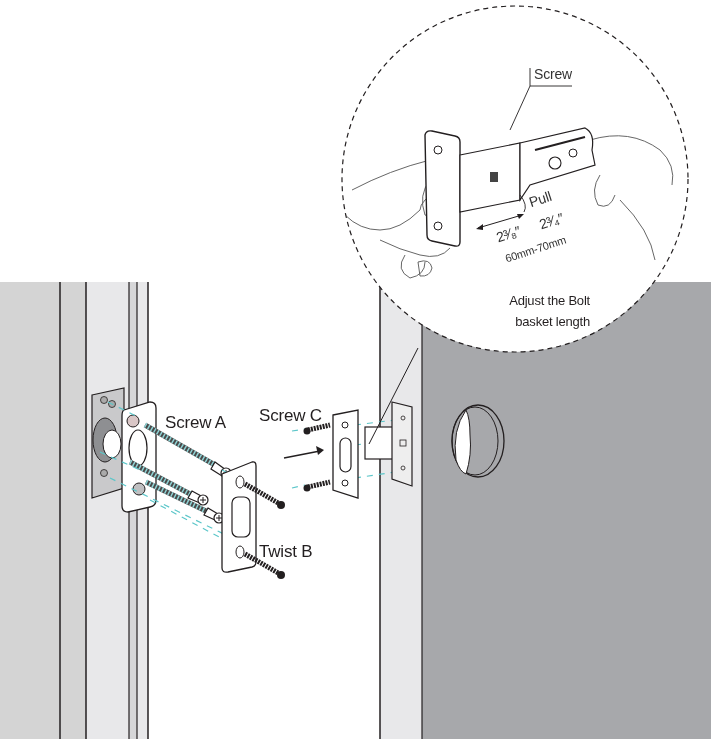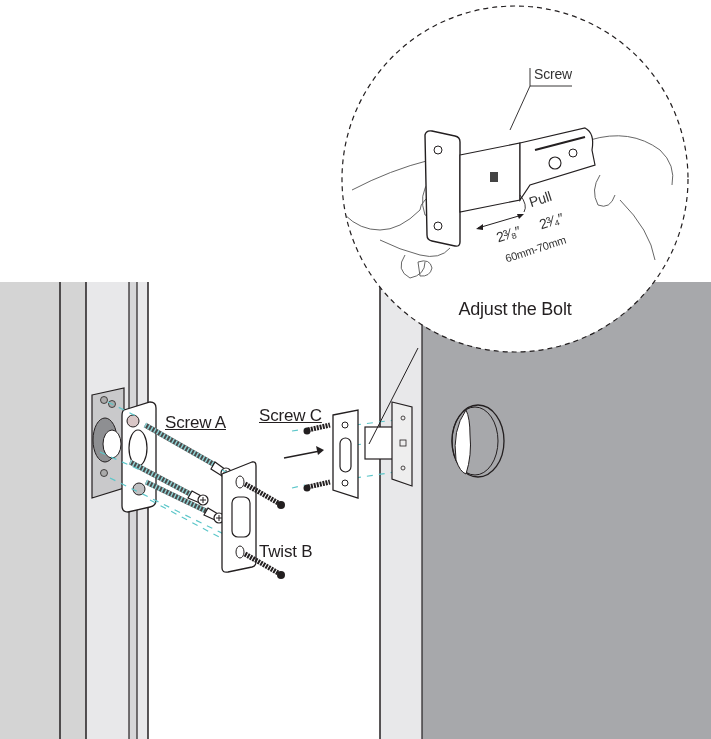--- a/index.html
+++ b/index.html
@@ -1,21 +1,21 @@
 <!DOCTYPE html>
 <html><head>
 <meta charset="utf-8">
 <style>
   html, body { margin: 0; padding: 0; background: #ffffff; }
   body { width: 711px; height: 739px; position: relative; overflow: hidden; font-family: "Liberation Sans", "DejaVu Sans", sans-serif; }
   .stage { position: absolute; left: 0; top: 0; width: 711px; height: 739px; }
   svg { position: absolute; left: 0; top: 0; }
   .lbl { position: absolute; color: #231f20; white-space: nowrap; letter-spacing: -0.2px; }
   .screw-lbl { font-size: 17px; }
-  .caption { font-size: 18px; text-align: center; line-height: 21px; color: #231f20; margin-top: 9px; }
+  .caption { font-size: 13px; text-align: right; line-height: 21px; color: #231f20; }
   .small { font-size: 13px; color: #333; }
 </style>
 </head>
 <body>
 
 <div class="stage">
 
   <svg width="711" height="739" viewBox="0 0 711 739">
 
     <g>
@@ -164,26 +164,27 @@
       <path d="M520 195 Q528 205 524 212" fill="none" stroke="#231f20" stroke-width="0.9"></path>
 
       <line x1="478" y1="228" x2="522" y2="215" stroke="#231f20" stroke-width="1"></line>
       <polygon points="476,229 483,224 483,230" fill="#231f20"></polygon>
       <polygon points="524,214 517,214 519,219" fill="#231f20"></polygon>
 
       <path d="M418 262 Q430 258 432 268 Q430 277 420 276 Z" fill="none" stroke="#555" stroke-width="0.9"></path>
     </g>
   </svg>
 
-  <div class="lbl screw-lbl" style="left:165px; top:413px;text-decoration:underline;">Screw A</div>
-  <div class="lbl screw-lbl" style="left:259px; top:406px;text-decoration:underline;">Screw C</div>
+  <div class="lbl screw-lbl" style="left:165px; top:413px;">Screw A</div>
+  <div class="lbl screw-lbl" style="left:259px; top:406px;">Screw C</div>
   <div class="lbl screw-lbl" style="left:259px; top:542px;">Twist B</div>
 
   <div class="lbl small" style="left:534px; top:66px; font-size:14px;">Screw</div>
   <div class="lbl small" style="left:529px; top:191px; font-size:14px; transform:rotate(-18deg);">Pull</div>
   <div class="lbl small" style="left:496px; top:226px; font-size:14px; transform:rotate(-18deg);">2³⁄₈″</div>
   <div class="lbl small" style="left:539px; top:213px; font-size:14px; transform:rotate(-18deg);">2³⁄₄″</div>
   <div class="lbl small" style="left:504px; top:243px; font-size:11px; transform:rotate(-18deg);">60mm-70mm</div>
 
   <div class="lbl caption" style="left:440px; top:290px; width:150px;">
     <div>Adjust the Bolt</div>
+    <div>basket length</div>
   </div>
 </div>
 
 </body></html>

